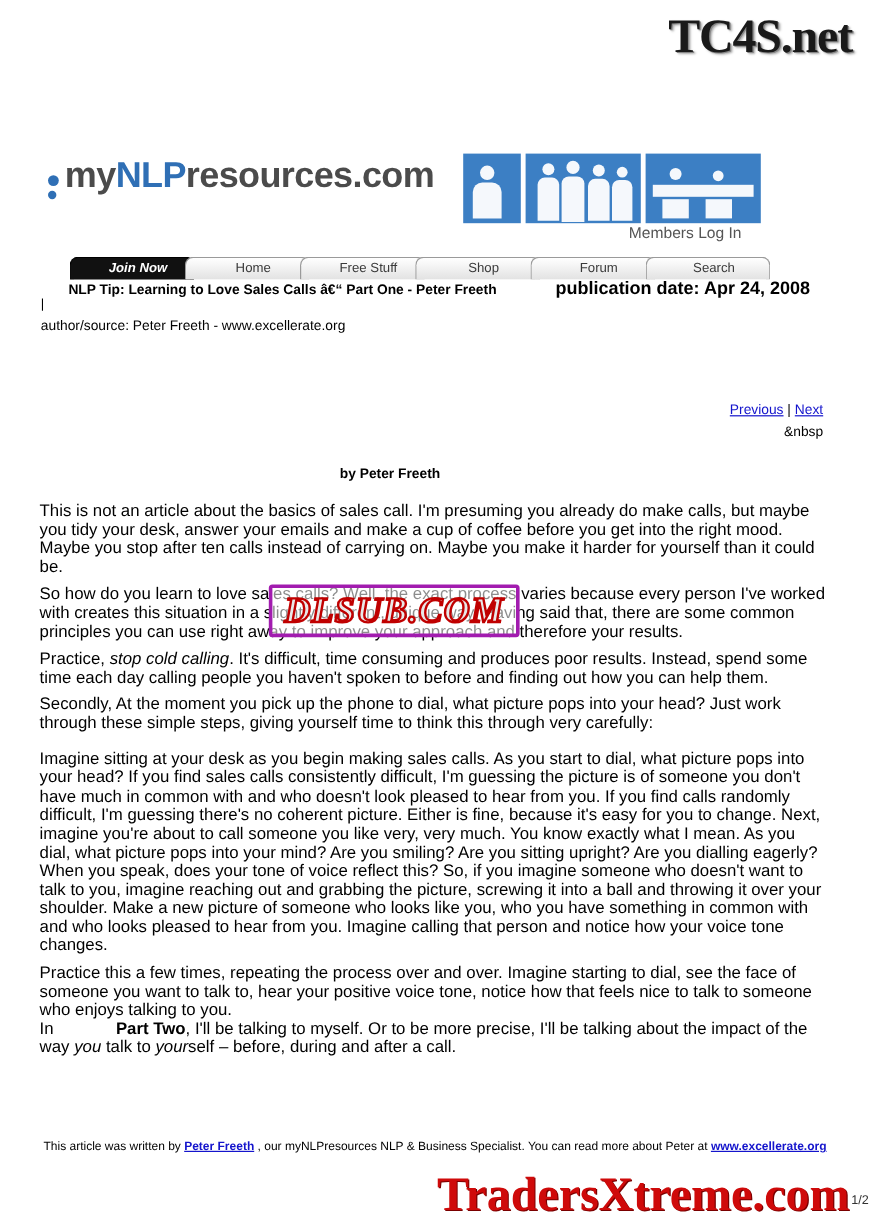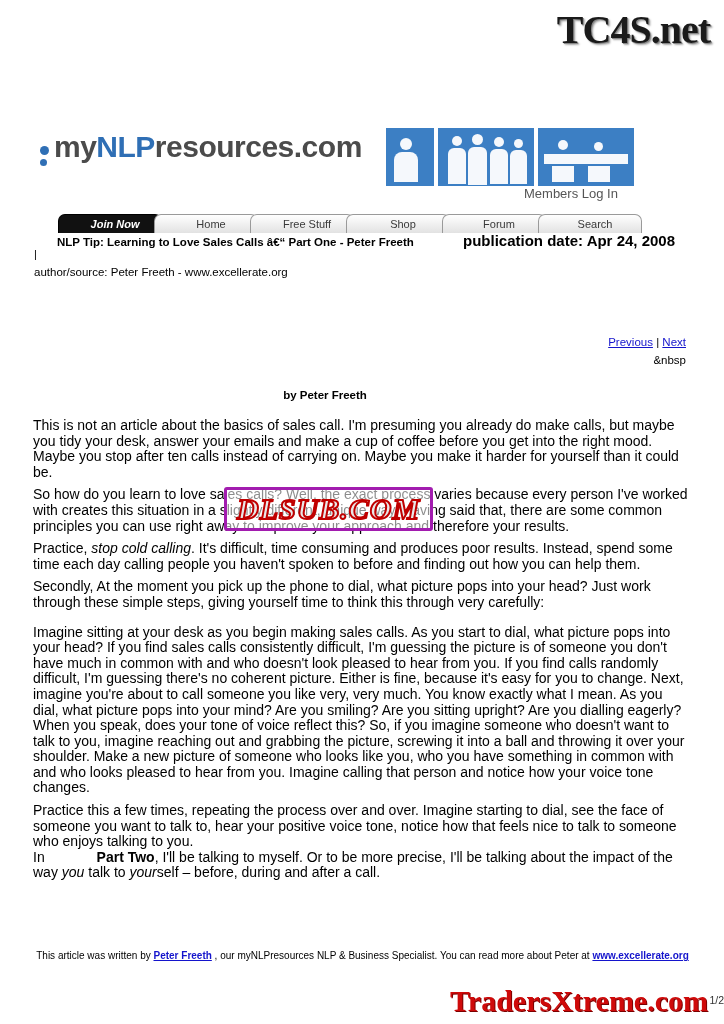--- a/index.html
+++ b/index.html
@@ -230,21 +230,21 @@
     border: 3px solid #a21caf;
     border-radius: 3px;
     background: rgba(255,255,255,0.55);
   }
   .txw {
     position: absolute;
     bottom: 6px;
     right: 16px;
     font-family: "Liberation Serif", serif;
     font-weight: bold;
-    font-size: 30px;
+    font-size: 40px;
     color: #cf0a0a;
     text-shadow: 1px 1px 0 #7a0000;
   }
   .pagenum {
     position: absolute;
     bottom: 18px;
     left: 0;
     width: 724px;
     text-align: right;
     font-size: 10.5px;

